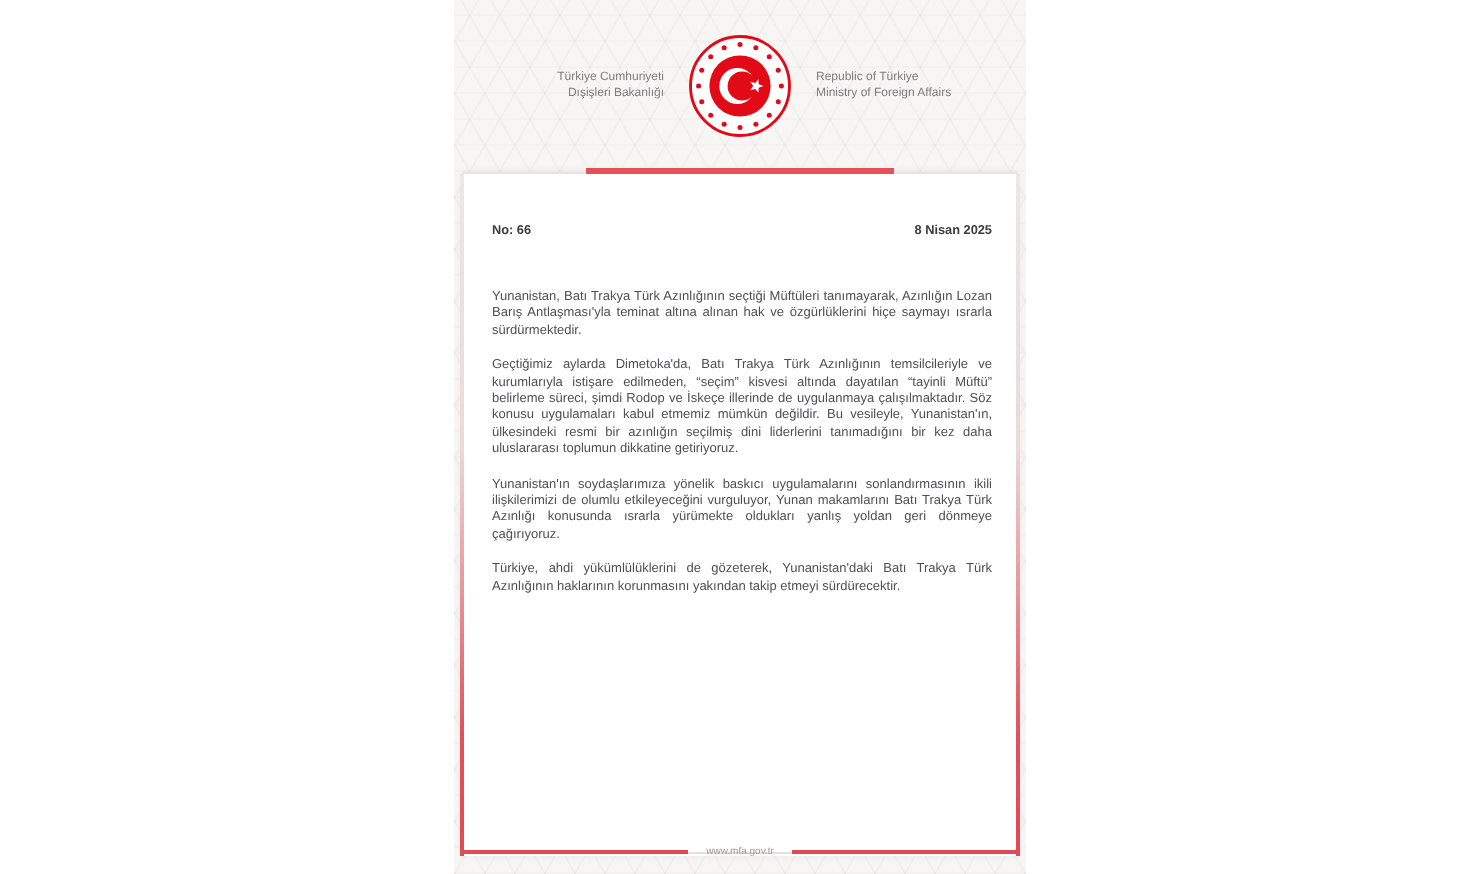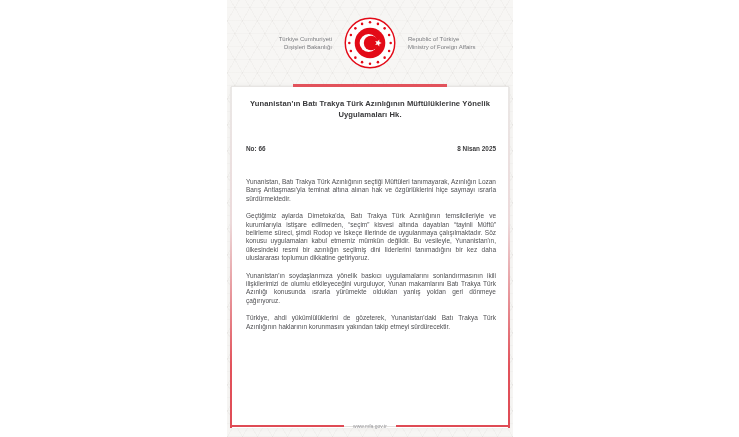--- a/index.html
+++ b/index.html
@@ -125,21 +125,20 @@
         <div>Republic of Türkiye</div>
         <div>Ministry of Foreign Affairs</div>
       </div>
     </header>
 
     <section class="card">
       <div class="top-accent"></div>
       <div class="edge left"></div>
       <div class="edge right"></div>
 
-      <h1 class="doc-title">Yunanistan'ın Batı Trakya Türk Azınlığının Müftülüklerine Yönelik Uygulamaları Hk.</h1>
 
       <div class="meta-row">
         <span>No: 66</span>
         <span>8 Nisan 2025</span>
       </div>
 
       <div class="doc-body">
         <p>Yunanistan, Batı Trakya Türk Azınlığının seçtiği Müftüleri tanımayarak, Azınlığın Lozan Barış Antlaşması'yla teminat altına alınan hak ve özgürlüklerini hiçe saymayı ısrarla sürdürmektedir.</p>
         <p>Geçtiğimiz aylarda Dimetoka'da, Batı Trakya Türk Azınlığının temsilcileriyle ve kurumlarıyla istişare edilmeden, “seçim” kisvesi altında dayatılan “tayinli Müftü” belirleme süreci, şimdi Rodop ve İskeçe illerinde de uygulanmaya çalışılmaktadır. Söz konusu uygulamaları kabul etmemiz mümkün değildir. Bu vesileyle, Yunanistan'ın, ülkesindeki resmi bir azınlığın seçilmiş dini liderlerini tanımadığını bir kez daha uluslararası toplumun dikkatine getiriyoruz.</p>
         <p>Yunanistan'ın soydaşlarımıza yönelik baskıcı uygulamalarını sonlandırmasının ikili ilişkilerimizi de olumlu etkileyeceğini vurguluyor, Yunan makamlarını Batı Trakya Türk Azınlığı konusunda ısrarla yürümekte oldukları yanlış yoldan geri dönmeye çağırıyoruz.</p>

